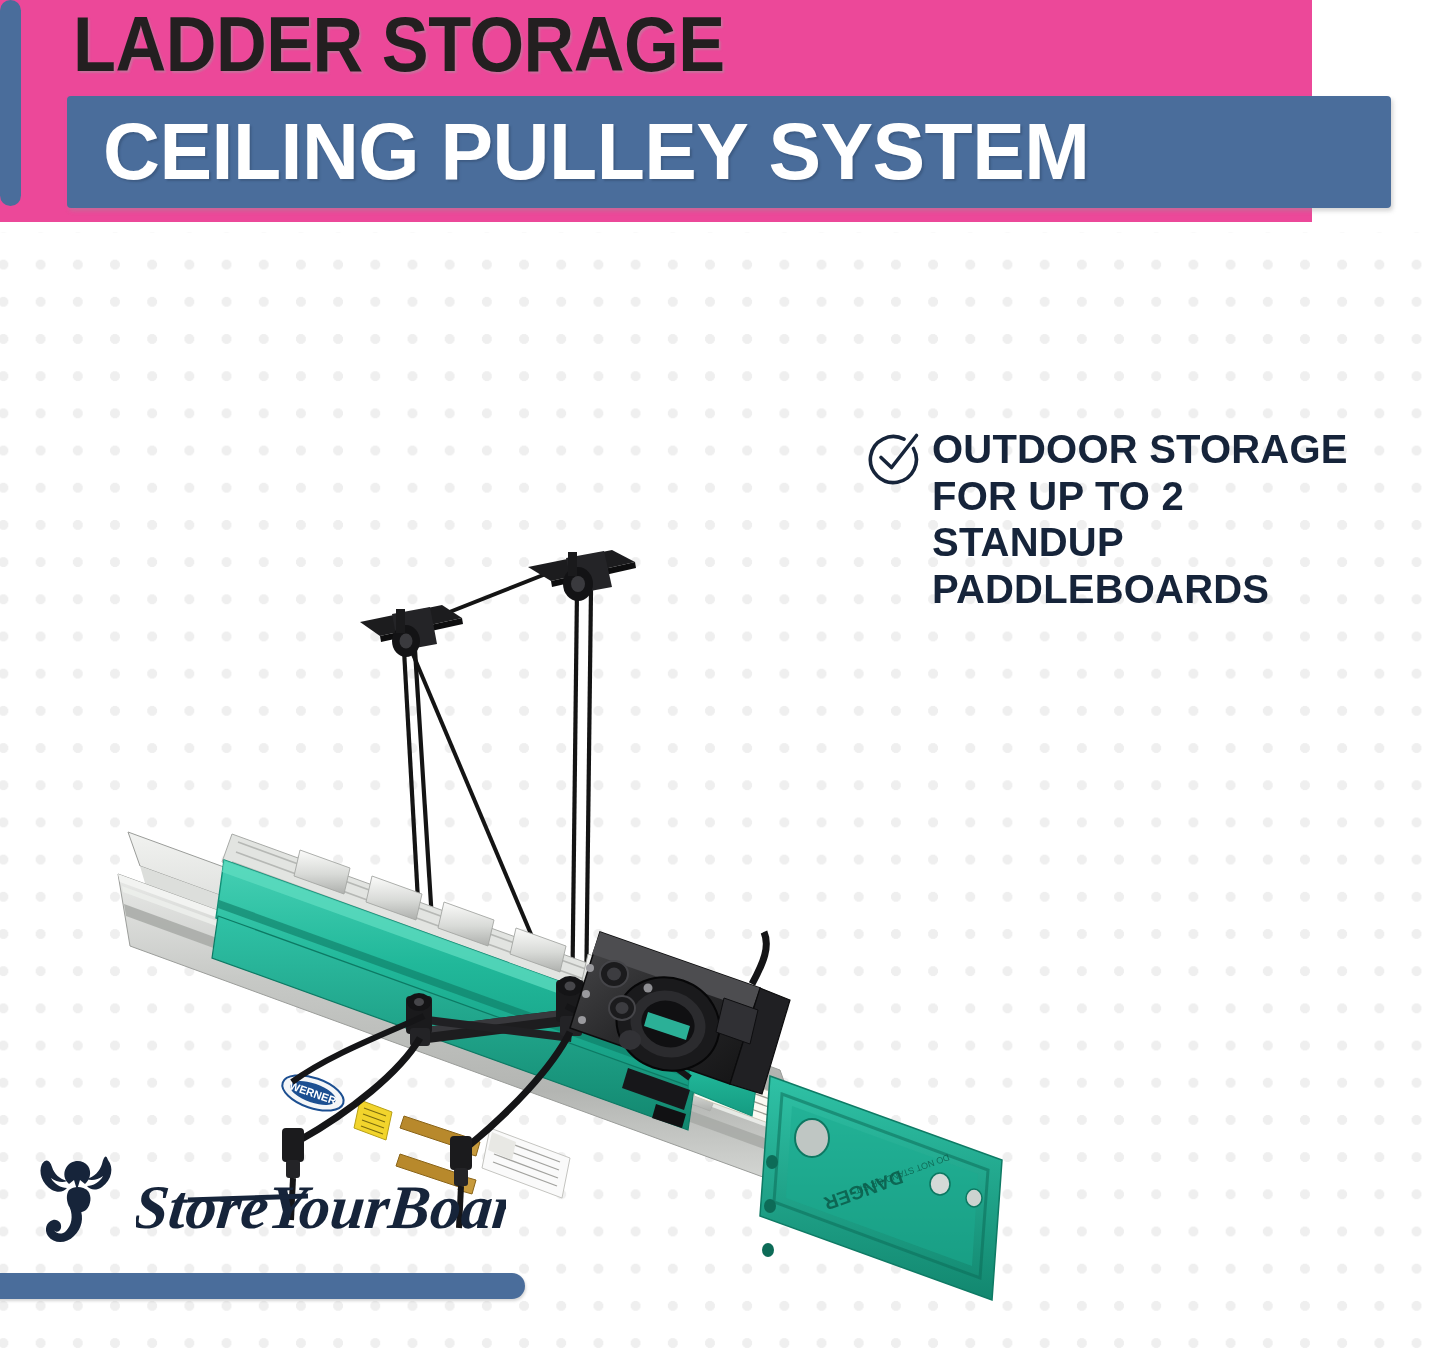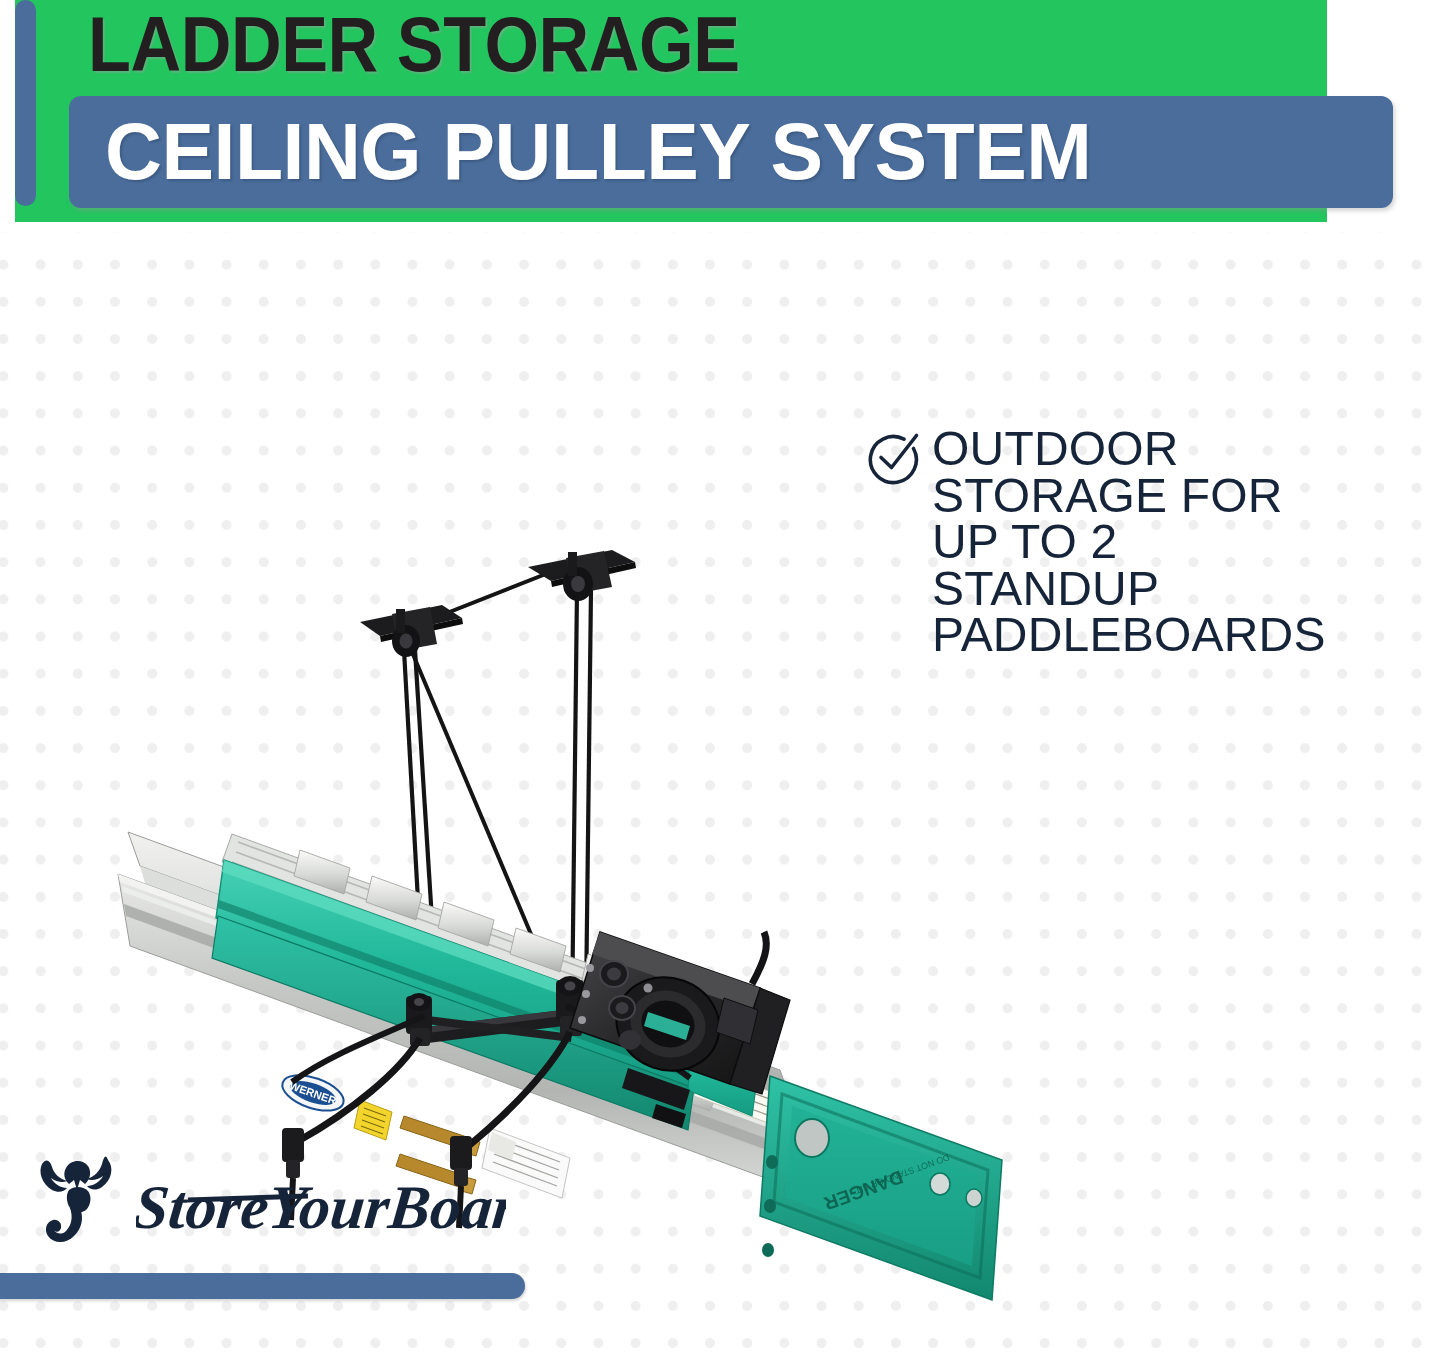--- a/index.html
+++ b/index.html
@@ -14,60 +14,61 @@
   
   .dot-bg{
     position:absolute; left:0; top:232px; width:1445px; height:1124px;
     background-image:radial-gradient(circle, #efefef 4.7px, rgba(255,255,255,0) 5.2px);
     background-size:37.2px 37.2px;
     background-position:22px 14px;
     z-index:0;
   }
 
   
-  .header{ position:absolute; left:0; top:0; width:1312px; height:222px; z-index:6; background:#22c55e;margin-left:15px;}
+  .header{ position:absolute; left:0; top:0; width:1312px; height:222px; z-index:6; background:#ec4899;}
   .accent-bar-left{
     position:absolute; left:0; top:0; width:21px; height:206px;
     background:#4a6d9b; border-radius:11px;
   }
   .title-top{
     position:absolute; left:73px; top:-2px;
     font-size:78px; line-height:92px; font-weight:bold;
     letter-spacing:-0.5px;
     color:#231f20;
     transform:scaleX(0.90); transform-origin:left top;
     white-space:nowrap;
     text-shadow:2px 2px 2px rgba(160,160,160,.45);
   }
   .banner{
-    position:absolute; left:54px; top:96px; width:1324px; height:112px;
-    background:#4a6d9b; border-radius:12px;
+    position:absolute; left:67px; top:96px; width:1324px; height:112px;
+    background:#4a6d9b; border-radius:4px;
     box-shadow:2px 3px 4px rgba(150,150,150,.40);
   }
   .banner-text{
     position:absolute; left:36px; top:6px;
     font-size:80px; line-height:100px; font-weight:bold;
     letter-spacing:-0.5px; color:#ffffff;
     transform:scaleX(0.985); transform-origin:left top;
     white-space:nowrap;
     text-shadow:2px 2px 2px rgba(40,60,90,.35);
   }
 
   
   .features{ position:absolute; left:866px; top:424px; width:490px; z-index:5; }
   .feature{ display:flex; align-items:flex-start; margin-bottom:72px; }
   .check-wrap{ flex:0 0 auto; width:66px; padding-top:6px; }
   .check-icon{ display:block; width:56px; height:56px; }
   .feature-text{
     flex:1 1 auto;
-    font-size:48px; line-height:46.5px;
+    font-size:40px; line-height:46.5px;
     letter-spacing:0.2px;
     color:#16243a;
     text-transform:uppercase;
     padding-top:2px;
+    font-weight:bold;
   }
 
   
   .logo{ position:absolute; left:36px; top:1148px; width:470px; height:106px; z-index:5; }
   .logo-mark{ position:absolute; left:0; top:2px; width:92px; height:100px; }
   .logo-word{ position:absolute; left:100px; top:6px; width:370px; height:96px; }
 
   
   .accent-bar-bottom{
     position:absolute; left:-18px; top:1273px; width:543px; height:26px;

